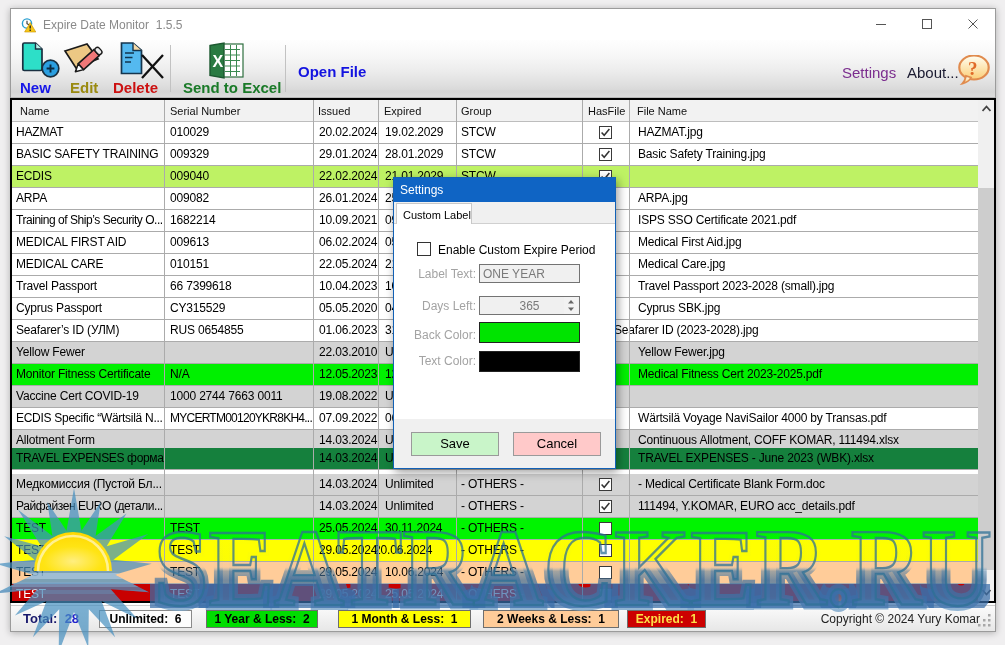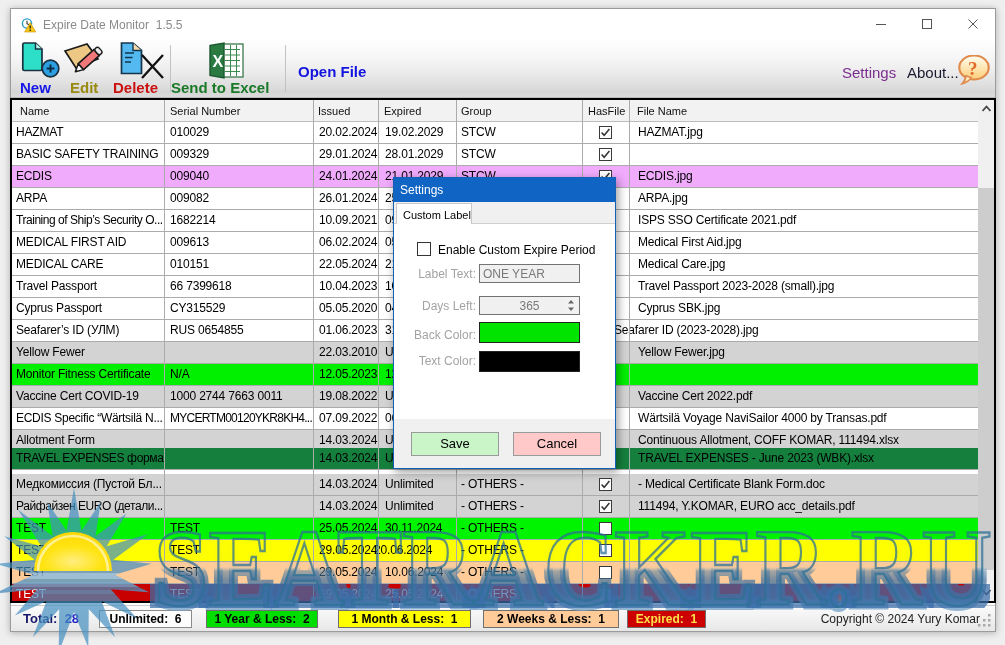--- a/index.html
+++ b/index.html
@@ -68,21 +68,21 @@
   </svg>
   <span class="tlbl" style="left:102px;color:#cc1111">Delete</span>
   <div class="sep" style="left:159px"></div>
   <svg style="position:absolute;left:198px;top:1px" width="38" height="40" viewBox="0 0 38 40">
     <rect x="13" y="3" width="21" height="33" fill="#fff" stroke="#2e6e3e" stroke-width="1.2"></rect>
     <path d="M16 8.5 H31 M16 14 H31 M16 19.5 H31 M16 25 H31 M16 30.5 H31" stroke="#3a8a50" stroke-width="1"></path>
     <path d="M21.5 4 V35 M27.5 4 V35" stroke="#3a8a50" stroke-width="1"></path>
     <path d="M1 4.5 L15 2 V37 L1 34.5 Z" fill="#2a7a42" stroke="#1c5830" stroke-width="1.4"></path>
     <text x="3.5" y="25.5" font-family="Liberation Sans" font-size="16" font-weight="bold" fill="#fff">X</text>
   </svg>
-  <span class="tlbl" style="left:160px;color:#1a7a28">Send to Excel</span>
+  <span class="tlbl" style="left:172px;color:#1a7a28">Send to Excel</span>
   <div class="sep" style="left:274px"></div>
   <span class="tlbl" style="left:287px;top:23px;color:#1313e0">Open File</span>
   <span style="position:absolute;left:831px;top:24px;color:#7b2d8e;font-size:15px">Settings</span>
   <span style="position:absolute;left:896px;top:24px;color:#1a1a30;font-size:15px">About...</span>
   <svg style="position:absolute;left:947px;top:15px" width="32" height="30" viewBox="0 0 32 30">
     <defs>
           <linearGradient id="hb" x1="0" y1="0" x2="0" y2="1">
             <stop offset="0" stop-color="#fffef2"></stop>
             <stop offset="1" stop-color="#fbce77"></stop>
           </linearGradient>
@@ -122,33 +122,33 @@
             <path d="M2.6 6.4 L5.2 9.3 L10.4 3" stroke="#333" stroke-width="1.5" fill="none"></path>
           </svg>
         </span>
 </div>
 <div class="tr" style="top:22px;background:#ffffff;color:#000">
 <span class="c" style="left:4px;width:148px">BASIC SAFETY TRAINING</span>
 <span class="c" style="left:158px;width:143px">009329</span>
 <span class="c" style="left:307px;width:60px">29.01.2024</span>
 <span class="c" style="left:373px;width:76px">28.01.2029</span>
 <span class="c" style="left:449px;width:116px">STCW</span>
-<span class="cb" style="left:587px;top:4px">
-          <svg width="13" height="13" viewBox="0 0 13 13" style="position:absolute;left:-1px;top:-1px">
-            <path d="M2.6 6.4 L5.2 9.3 L10.4 3" stroke="#333" stroke-width="1.5" fill="none"></path>
-          </svg>
-        </span>
-</div>
-<div class="tr" style="top:44px;background:#f0abfc;color:#000">
+<span class="c" style="left:626px;width:340px">Basic Safety Training.jpg</span>
+<span class="cb" style="left:587px;top:4px">
+          <svg width="13" height="13" viewBox="0 0 13 13" style="position:absolute;left:-1px;top:-1px">
+            <path d="M2.6 6.4 L5.2 9.3 L10.4 3" stroke="#333" stroke-width="1.5" fill="none"></path>
+          </svg>
+        </span>
+</div>
+<div class="tr" style="top:44px;background:#bef264;color:#000">
 <span class="c" style="left:4px;width:148px">ECDIS</span>
 <span class="c" style="left:158px;width:143px">009040</span>
-<span class="c" style="left:307px;width:60px">24.01.2024</span>
+<span class="c" style="left:307px;width:60px">22.02.2024</span>
 <span class="c" style="left:373px;width:76px">21.01.2029</span>
 <span class="c" style="left:449px;width:116px">STCW</span>
-<span class="c" style="left:626px;width:340px">ECDIS.jpg</span>
 <span class="cb" style="left:587px;top:4px">
           <svg width="13" height="13" viewBox="0 0 13 13" style="position:absolute;left:-1px;top:-1px">
             <path d="M2.6 6.4 L5.2 9.3 L10.4 3" stroke="#333" stroke-width="1.5" fill="none"></path>
           </svg>
         </span>
 </div>
 <div class="tr" style="top:66px;background:#ffffff;color:#000">
 <span class="c" style="left:4px;width:148px">ARPA</span>
 <span class="c" style="left:158px;width:143px">009082</span>
 <span class="c" style="left:307px;width:60px">26.01.2024</span>
@@ -251,33 +251,33 @@
             <path d="M2.6 6.4 L5.2 9.3 L10.4 3" stroke="#333" stroke-width="1.5" fill="none"></path>
           </svg>
         </span>
 </div>
 <div class="tr" style="top:242px;background:#00f000;color:#000">
 <span class="c" style="left:4px;width:148px">Monitor Fitness Certificate</span>
 <span class="c" style="left:158px;width:143px">N/A</span>
 <span class="c" style="left:307px;width:60px">12.05.2023</span>
 <span class="c" style="left:373px;width:76px">12.05.2025</span>
 <span class="c" style="left:449px;width:116px">MEDICAL</span>
+<span class="c" style="left:626px;width:340px">Medical Fitness Cert 2023-2025.pdf</span>
 <span class="cb" style="left:587px;top:4px">
           <svg width="13" height="13" viewBox="0 0 13 13" style="position:absolute;left:-1px;top:-1px">
             <path d="M2.6 6.4 L5.2 9.3 L10.4 3" stroke="#333" stroke-width="1.5" fill="none"></path>
           </svg>
         </span>
 </div>
 <div class="tr" style="top:264px;background:#d3d3d3;color:#000">
 <span class="c" style="left:4px;width:148px">Vaccine Cert COVID-19</span>
 <span class="c" style="left:158px;width:143px">1000 2744 7663 0011</span>
 <span class="c" style="left:307px;width:60px">19.08.2022</span>
 <span class="c" style="left:373px;width:76px">Unlimited</span>
 <span class="c" style="left:449px;width:116px">MEDICAL</span>
-<span class="c" style="left:626px;width:340px">Vaccine Cert 2022.pdf</span>
 <span class="cb" style="left:587px;top:4px">
           <svg width="13" height="13" viewBox="0 0 13 13" style="position:absolute;left:-1px;top:-1px">
             <path d="M2.6 6.4 L5.2 9.3 L10.4 3" stroke="#333" stroke-width="1.5" fill="none"></path>
           </svg>
         </span>
 </div>
 <div class="tr" style="top:286px;background:#ffffff;color:#000">
 <span class="c" style="left:4px;width:148px;letter-spacing:-0.28px">ECDIS Specific “Wärtsilä N...</span>
 <span class="c" style="left:158px;width:143px;letter-spacing:-0.75px">MYCERTM00120YKR8KH4...</span>
 <span class="c" style="left:307px;width:60px">07.09.2022</span>

